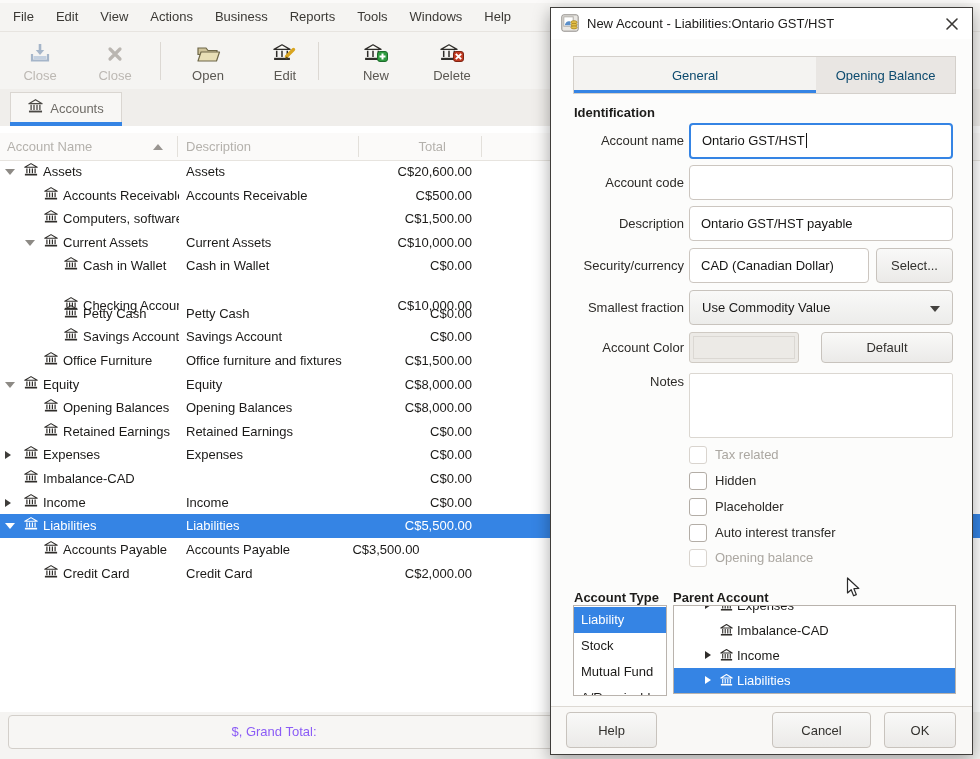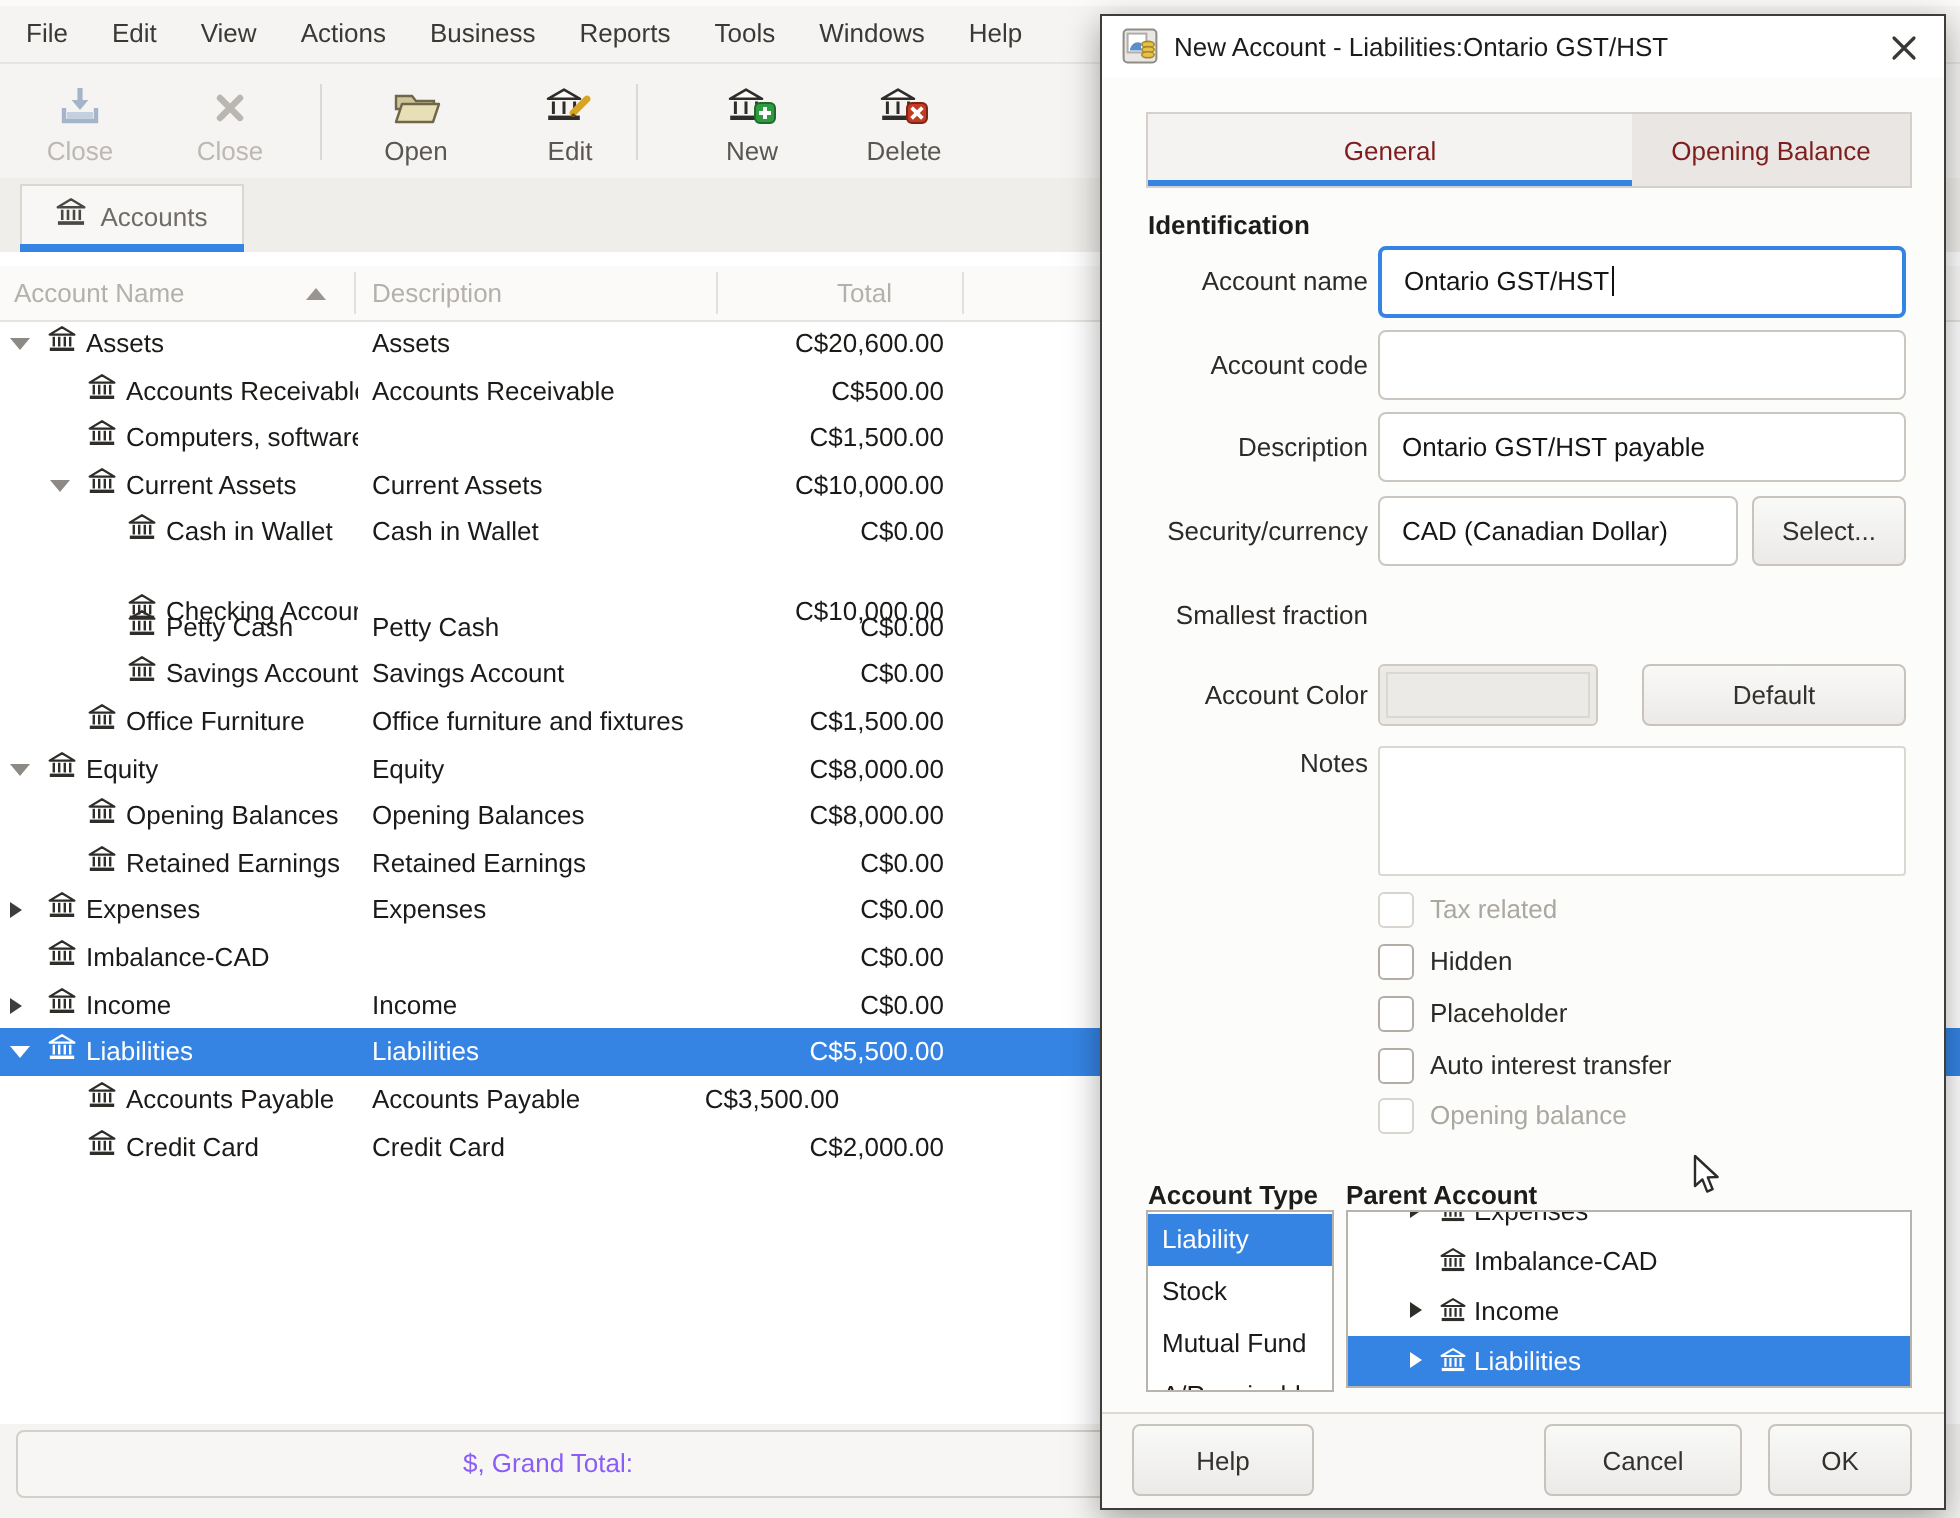--- a/index.html
+++ b/index.html
@@ -44,21 +44,21 @@
   
   .dialog{position:absolute;left:550px;top:7px;width:421px;height:746px;background:#fcfcfb;
     border:1px solid #3f3d3a;box-shadow:0 5px 16px rgba(0,0,0,0.35);box-sizing:content-box;}
   .dtitle{position:absolute;left:0;top:0;width:421px;height:31px;background:#ffffff;}
   .dtitle .ttext{position:absolute;left:36px;top:0;line-height:31px;font-size:13px;color:#1c1b1a;white-space:nowrap;}
   .dtitle .ticon{position:absolute;left:10px;top:6px;}
   .dclose{position:absolute;right:12px;top:8px;width:16px;height:16px;}
   .dtabs{position:absolute;left:22px;top:48px;width:383px;height:38px;background:#e9e6e3;
     border:1px solid #d4d0cb;box-sizing:border-box;display:flex;}
   .dtab{position:relative;height:100%;display:flex;align-items:center;justify-content:center;
-    font-size:13px;color:#7f1d1d;}
+    font-size:13px;color:#0c4a6e;}
   .dtab.active{background:#f4f3f1;}
   .dtab.active::after{content:"";position:absolute;left:0;bottom:0;width:100%;height:3px;background:#3584e4;}
   .sechead{position:absolute;font-size:13px;font-weight:bold;color:#1d1c1a;}
   .flabel{position:absolute;left:0;width:133px;text-align:right;font-size:13px;color:#2d2b28;white-space:nowrap;}
   .entry{position:absolute;background:#fff;border:1px solid #ccc6c0;border-radius:4px;box-sizing:border-box;
     font-size:13px;color:#161514;padding:0 11px;white-space:nowrap;overflow:hidden;}
   .entry.focused{border:2px solid #3584e4;}
   .caret{display:inline-block;width:1px;height:15px;background:#111;vertical-align:-3px;margin-left:1px;}
   .gbtn{position:absolute;background:linear-gradient(#f9f9f8,#ebeae8);border:1px solid #c8c3bd;border-radius:4px;
     box-sizing:border-box;font-size:13px;color:#33312e;display:flex;align-items:center;justify-content:center;}
@@ -431,20 +431,24 @@
     <div class="entry" style="left:138px;top:157px;width:264px;height:35px;line-height:33px"><span></span></div>
 
     <div class="flabel" style="top:208px">Description</div>
     <div class="entry" style="left:138px;top:198px;width:264px;height:35px;line-height:33px"><span>Ontario GST/HST payable</span></div>
 
     <div class="flabel" style="top:250px">Security/currency</div>
     <div class="entry" style="left:138px;top:240px;width:180px;height:35px;line-height:33px"><span>CAD (Canadian Dollar)</span></div>
     <div class="gbtn" style="left:325px;top:240px;width:77px;height:35px">Select...</div>
 
     <div class="flabel" style="top:292px">Smallest fraction</div>
+    <div class="drop" style="left:138px;top:282px;width:264px;height:35px">
+      <span>Use Commodity Value</span>
+      <span class="dropcaret"></span>
+    </div>
 
     <div class="flabel" style="top:332px">Account Color</div>
     <div class="swatch" style="left:138px;top:324px;width:110px;height:31px"></div>
     <div class="gbtn" style="left:270px;top:324px;width:132px;height:31px">Default</div>
 
     <div class="flabel" style="top:366px">Notes</div>
     <div class="notes" style="left:138px;top:365px;width:264px;height:65px"></div>
 
     <div id="dlg-checkboxes">
         <div class="cbrow dis" style="top: 438px;">

